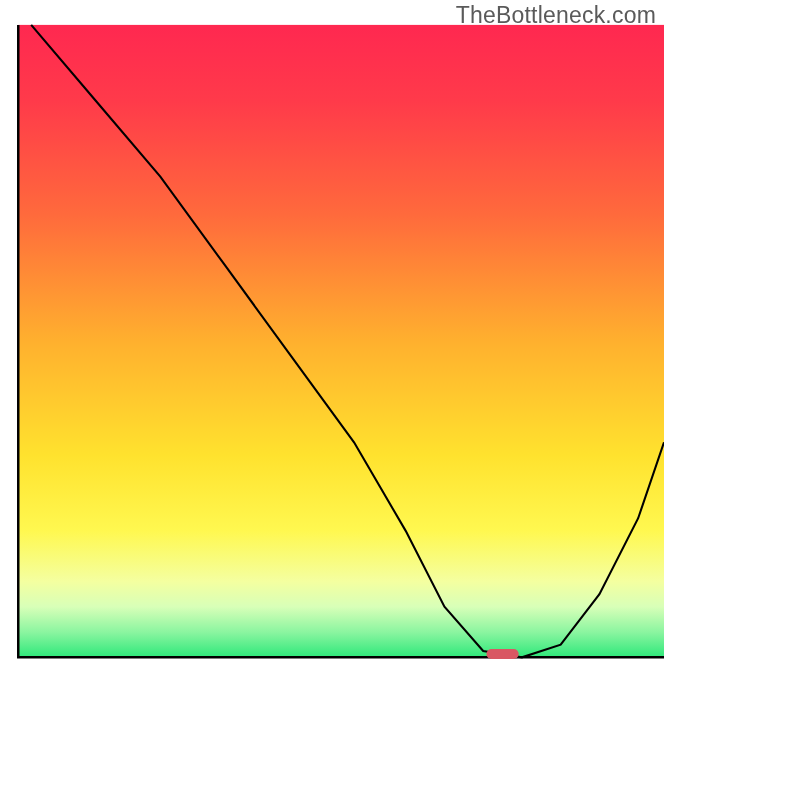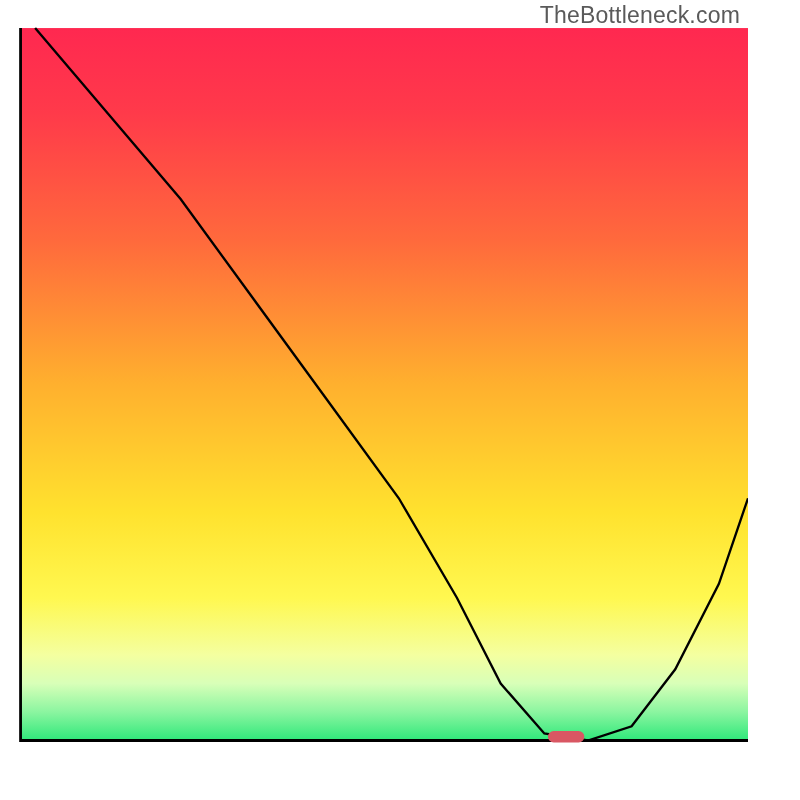--- a/index.html
+++ b/index.html
@@ -6,21 +6,21 @@
     margin: 0;
     padding: 0;
     width: 800px;
     height: 800px;
     background: #ffffff;
     font-family: Arial, Helvetica, sans-serif;
     overflow: hidden;
   }
   .wrap {
     position: relative;
-    width: 748px;
+    width: 664px;
     height: 800px;
   }
   .watermark {
     position: absolute;
     top: 2px;
     right: 8px;
     font-size: 23px;
     font-weight: 500;
     color: #5a5a5a;
     letter-spacing: 0.2px;

